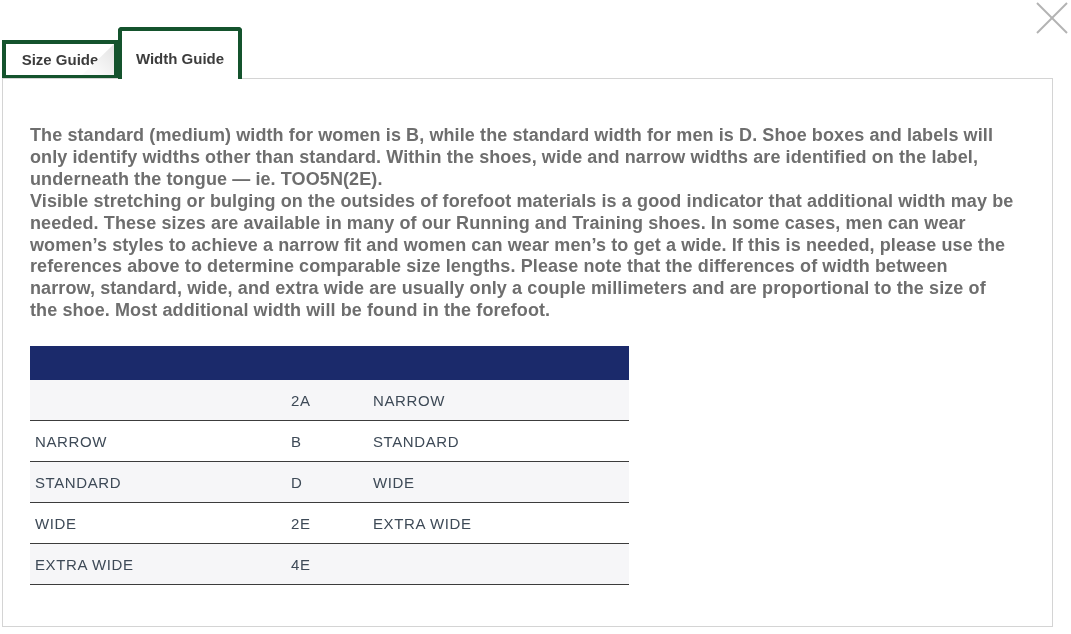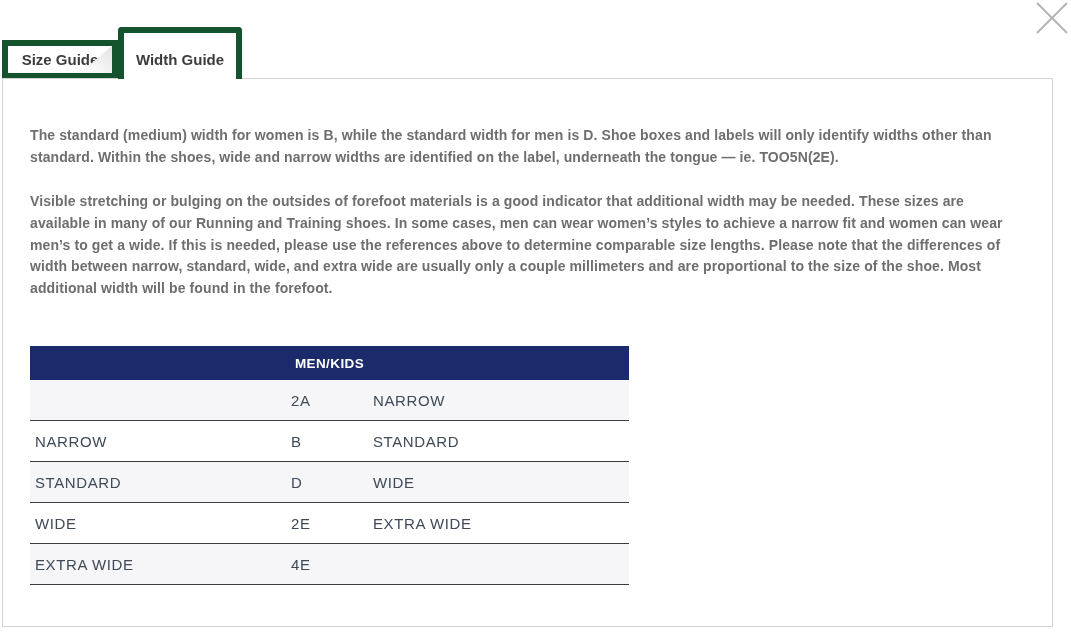--- a/index.html
+++ b/index.html
@@ -4,35 +4,35 @@
 <style>
   * { margin:0; padding:0; box-sizing:border-box; }
   html,body { width:1071px; height:634px; background:#ffffff; overflow:hidden;
               font-family:"Liberation Sans", sans-serif; position:relative; }
 
   
   .close-btn { position:absolute; top:0; right:1px; width:36px; height:36px;
                cursor:pointer; z-index:5; }
 
   
-  .tab { position:absolute; background:#ffffff; border:6px solid #14532d;
+  .tab { position:absolute; background:#ffffff; border:4px solid #14532d;
          display:flex; align-items:center; justify-content:center;
          font-size:15px; font-weight:700; color:#3c3c3c; cursor:pointer; }
   .tab-size { left:2px; top:40px; width:116px; height:39px; z-index:1; overflow:hidden; }
   .tab-size .shade { position:absolute; right:0; bottom:0; width:32px; height:100%;
          background:linear-gradient(to bottom left,#e2e2e2,#fafafa 75%);
          clip-path:polygon(100% 0, 100% 100%, 0 100%); pointer-events:none; }
   .tab-width { left:118px; top:27px; width:124px; height:52px; z-index:3;
          border-bottom:none; border-radius:4px 4px 0 0; padding-top:6px;align-items:center; }
 
   
   .panel { position:absolute; left:2px; top:78px; width:1051px; height:549px;
            background:#ffffff; border:1px solid #d4d4d4; z-index:2; }
 
-  .body-text { position:absolute; left:27px; width:987px; font-size:14px;
+  .body-text { position:absolute; left:27px; width:987px; font-size:18px;
                line-height:21.8px; font-weight:600; color:#6e6e6e; letter-spacing:0.1px; }
   .intro  { top:46px; }
   .qblock { top:112px; }
 
   
   .wtable { position:absolute; left:27px; top:267px; width:599px; }
   .thead { display:flex; height:34px; background:#1b2a6b; align-items:center; }
   .thead .hcell { flex:1; text-align:center; color:#ffffff; font-weight:700;
                   font-size:13.5px; letter-spacing:0.4px; }
   .trow { display:grid; grid-template-columns:256px 82px 1fr; height:41px;
@@ -62,21 +62,20 @@
 <div class="panel">
 
   <p class="body-text intro">The standard (medium) width for women is B, while the standard width for men is D. Shoe boxes and labels will only identify widths other than standard. Within the shoes, wide and narrow widths are identified on the label, underneath the tongue — ie. TOO5N(2E).</p>
 
   <div class="body-text qblock">
     <div>Visible stretching or bulging on the outsides of forefoot materials is a good indicator that additional width may be needed. These sizes are available in many of our Running and Training shoes. In some cases, men can wear women’s styles to achieve a narrow fit and women can wear men’s to get a wide. If this is needed, please use the references above to determine comparable size lengths. Please note that the differences of width between narrow, standard, wide, and extra wide are usually only a couple millimeters and are proportional to the size of the shoe. Most additional width will be found in the forefoot.</div>
   </div>
 
   <div class="wtable">
     <div class="thead">
-      <div class="hcell">MEN/KIDS</div>
     </div>
     <div>
       <div class="trow">
         <div class="cell"></div>
         <div class="cell">2A</div>
         <div class="cell">NARROW</div>
       </div>
       <div class="trow">
         <div class="cell">NARROW</div>
         <div class="cell">B</div>

